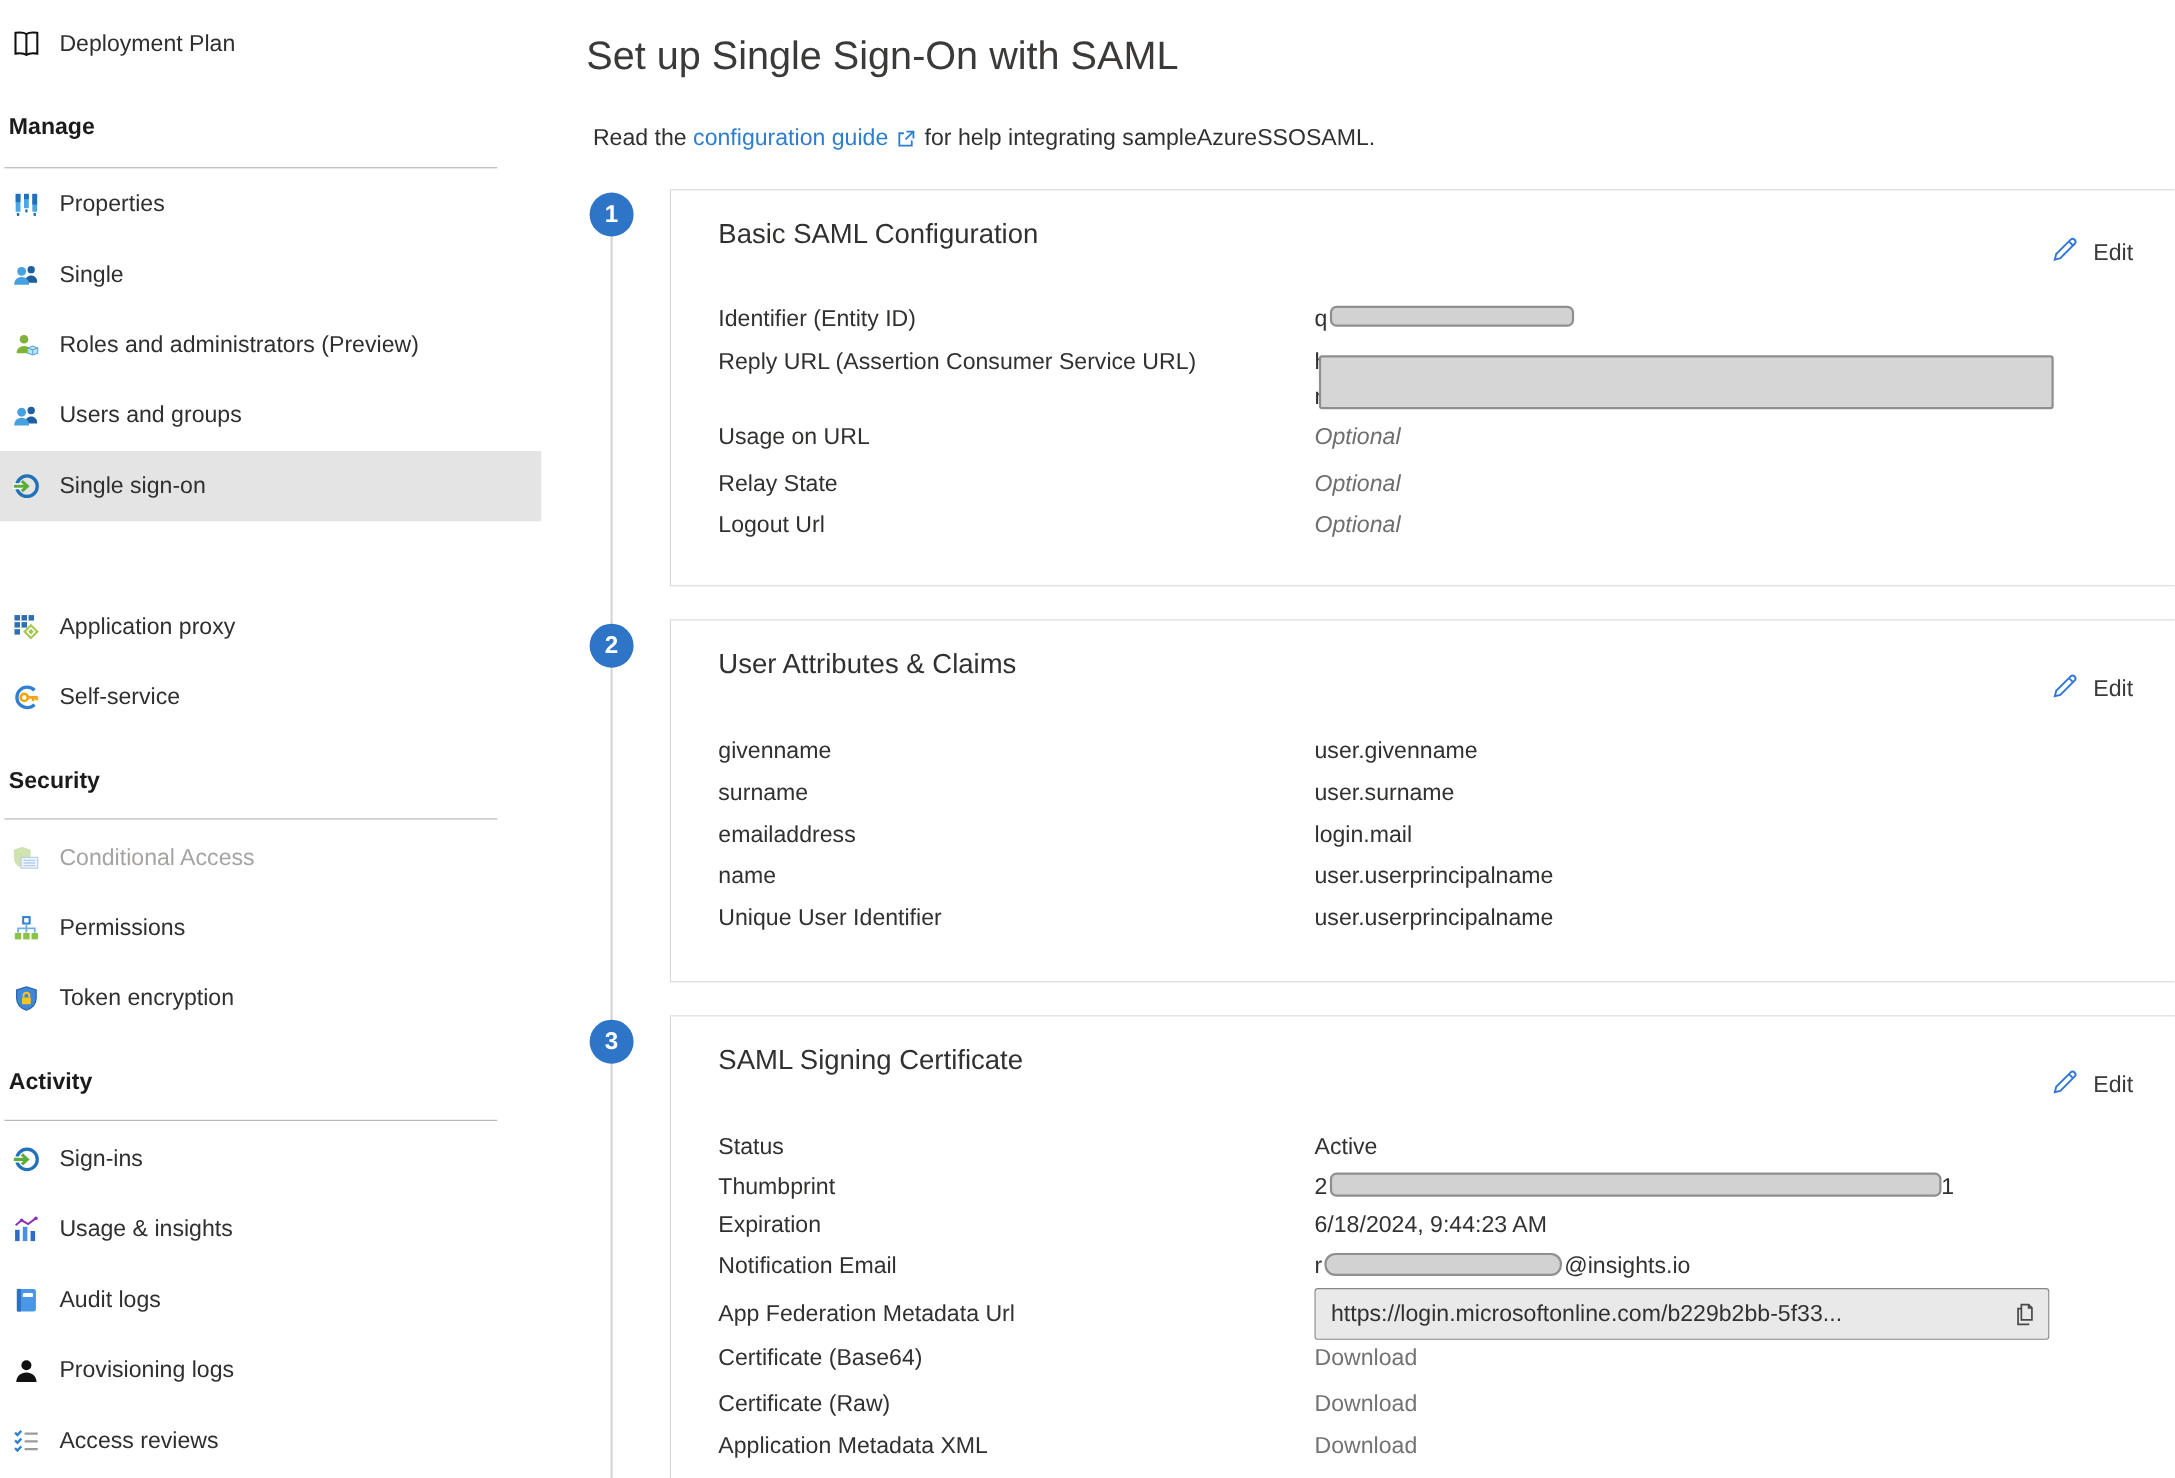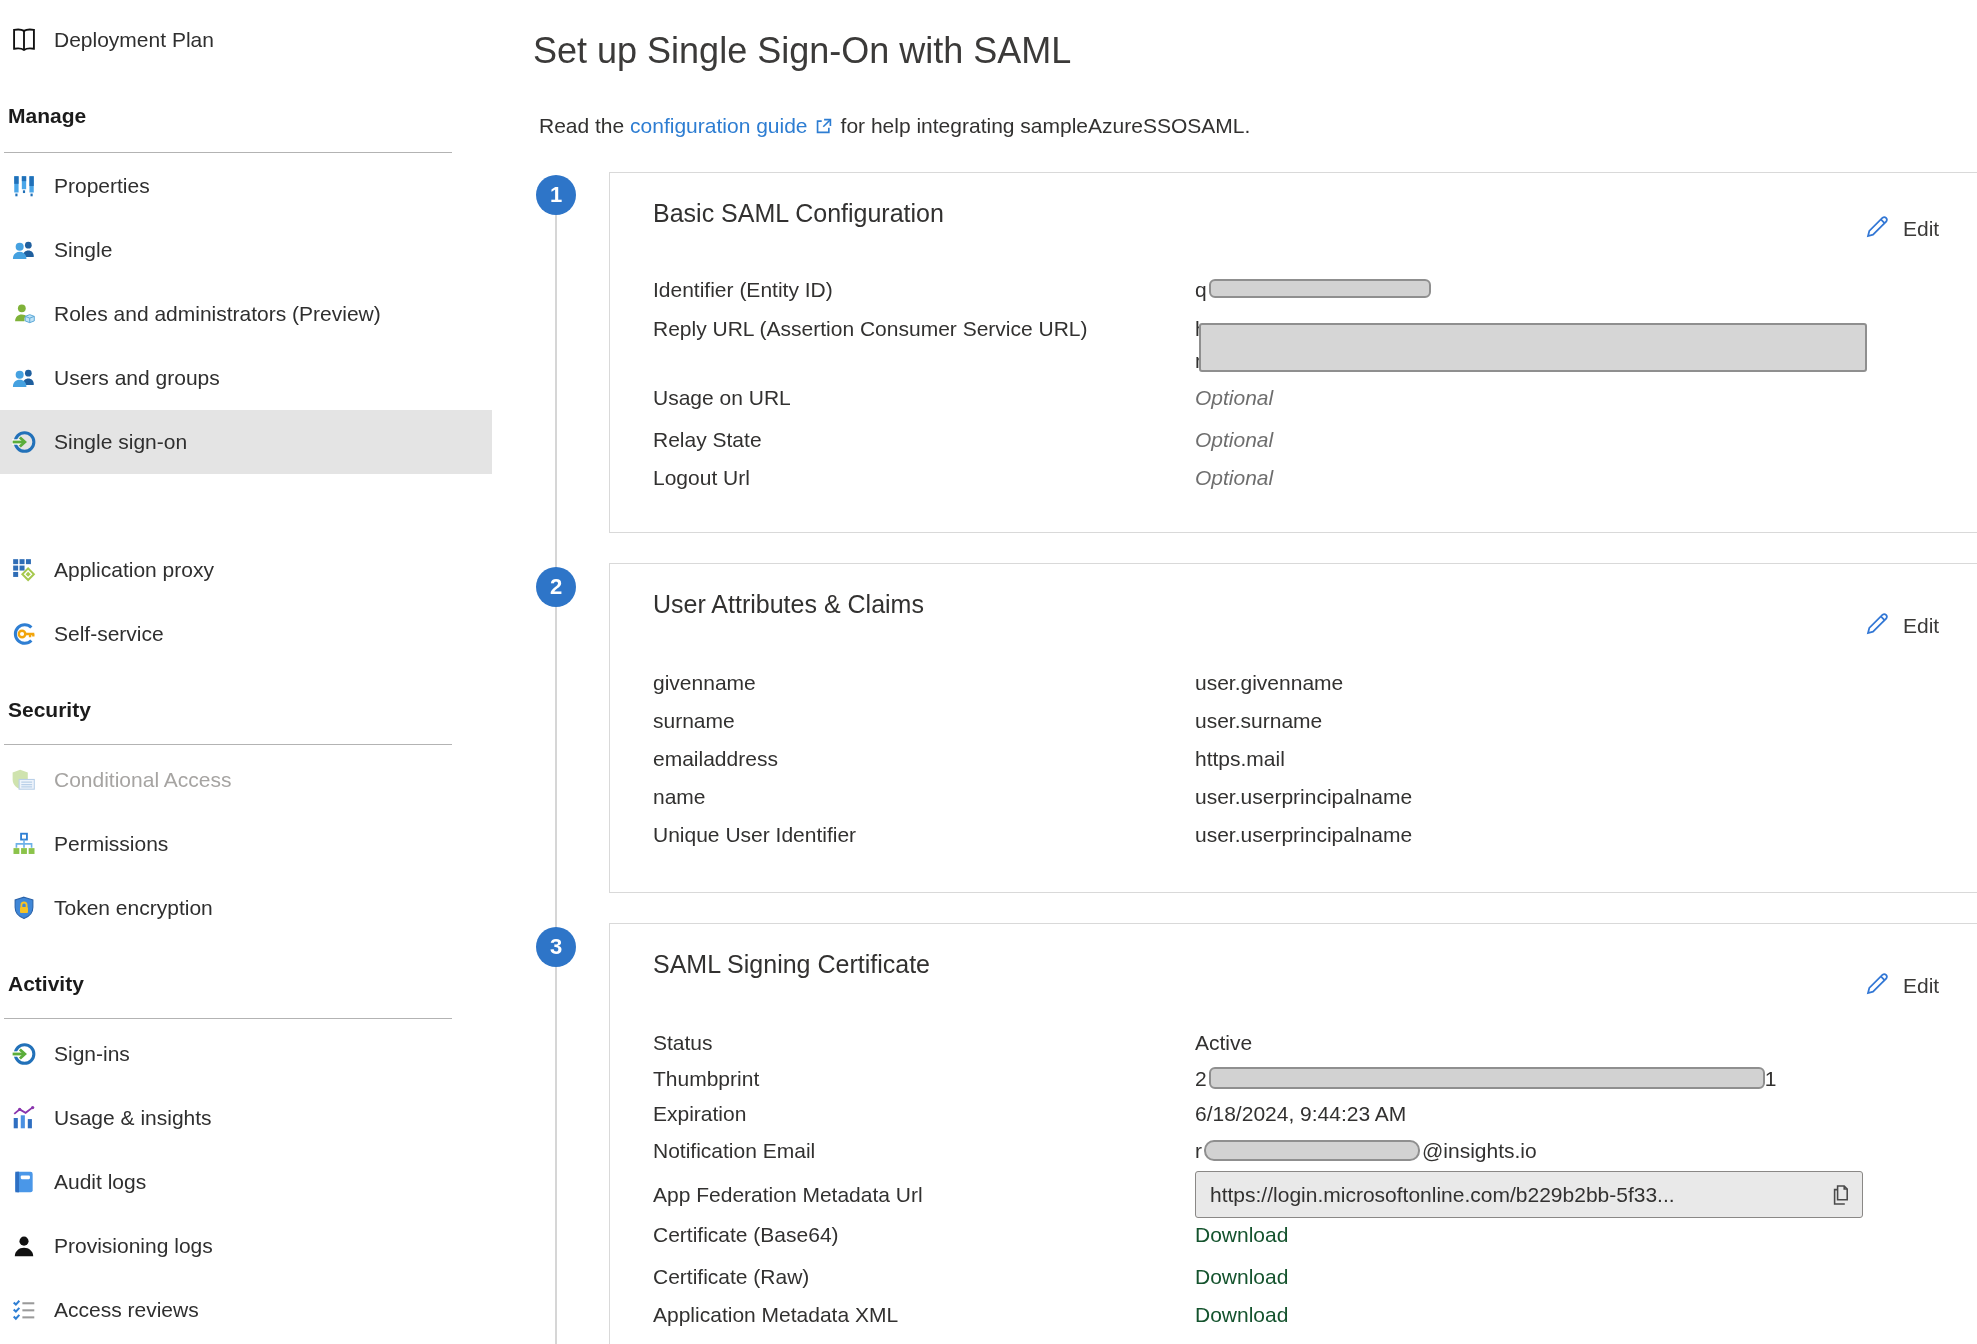--- a/index.html
+++ b/index.html
@@ -24,21 +24,21 @@
   .connector{position:absolute;left:555px;top:195px;width:2px;height:1149px;background:#d6d6d6;}
   .step-badge{position:absolute;left:536px;width:40px;height:40px;border-radius:50%;background:#2e75c8;color:#fff;
     font-size:22px;font-weight:bold;display:flex;align-items:center;justify-content:center;z-index:2;}
   .card{position:absolute;left:609px;width:1390px;background:#fff;border:1px solid #d9d9d9;box-sizing:border-box;}
   .card-title{position:absolute;left:43px;top:26px;font-size:25px;color:#323130;white-space:nowrap;}
   .edit-btn{position:absolute;left:1253px;display:flex;align-items:center;gap:12px;cursor:pointer;}
   .edit-btn .elbl{font-size:21px;color:#3b3a39;}
   .row-label{position:absolute;left:43px;font-size:21px;color:#323130;white-space:nowrap;line-height:30px;}
   .row-value{position:absolute;left:585px;font-size:21px;color:#323130;white-space:nowrap;line-height:30px;}
   .opt{font-style:italic;color:#6e6e6e;}
-  .dl-link{color:#14532d;text-decoration:none;cursor:pointer;}
+  .dl-link{color:#737373;text-decoration:none;cursor:pointer;}
   .pill{display:inline-block;background:#d2d2d2;border:2px solid #8f8f8f;border-radius:6px;height:15px;vertical-align:-1px;margin-left:2px;}
   .pill.round{border-radius:10px;height:17px;vertical-align:-3px;margin-right:2px;}
   .big-redact{position:absolute;background:#d6d6d6;border:2px solid #8f8f8f;border-radius:3px;z-index:1;}
   .url-box{position:absolute;left:585px;width:668px;height:47px;background:#e9e9e9;border:1px solid #8a8886;border-radius:3px;
     box-sizing:border-box;display:flex;align-items:center;padding:0 46px 0 14px;}
   .url-box .utxt{font-size:21px;color:#323130;white-space:nowrap;overflow:hidden;}
   .url-box .copy{position:absolute;right:10px;top:11px;cursor:pointer;}
 </style>
 </head>
 <body>
@@ -325,21 +325,21 @@
     <span class="elbl">Edit</span>
   </div>
 
   <div class="row-label" style="top:104px">givenname</div>
   <div class="row-value" style="top:104px">user.givenname</div>
 
   <div class="row-label" style="top:142px">surname</div>
   <div class="row-value" style="top:142px">user.surname</div>
 
   <div class="row-label" style="top:180px">emailaddress</div>
-  <div class="row-value" style="top:180px">https.mail</div>
+  <div class="row-value" style="top:180px">login.mail</div>
 
   <div class="row-label" style="top:218px">name</div>
   <div class="row-value" style="top:218px">user.userprincipalname</div>
 
   <div class="row-label" style="top:256px">Unique User Identifier</div>
   <div class="row-value" style="top:256px">user.userprincipalname</div>
 </div>
 
 <div class="card" style="top:923px;height:500px">
   <div class="card-title">SAML Signing Certificate</div>

